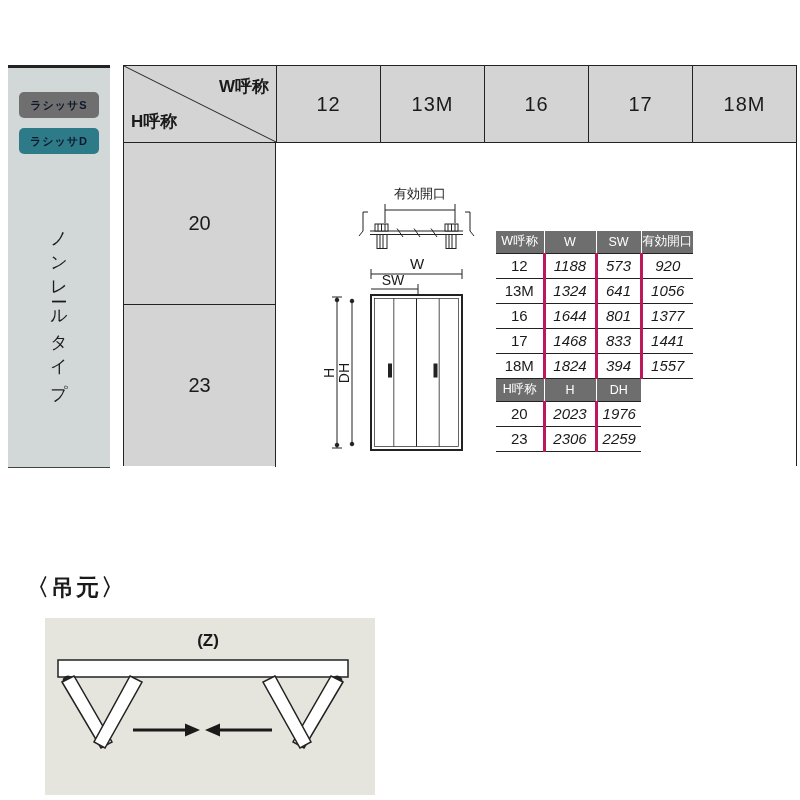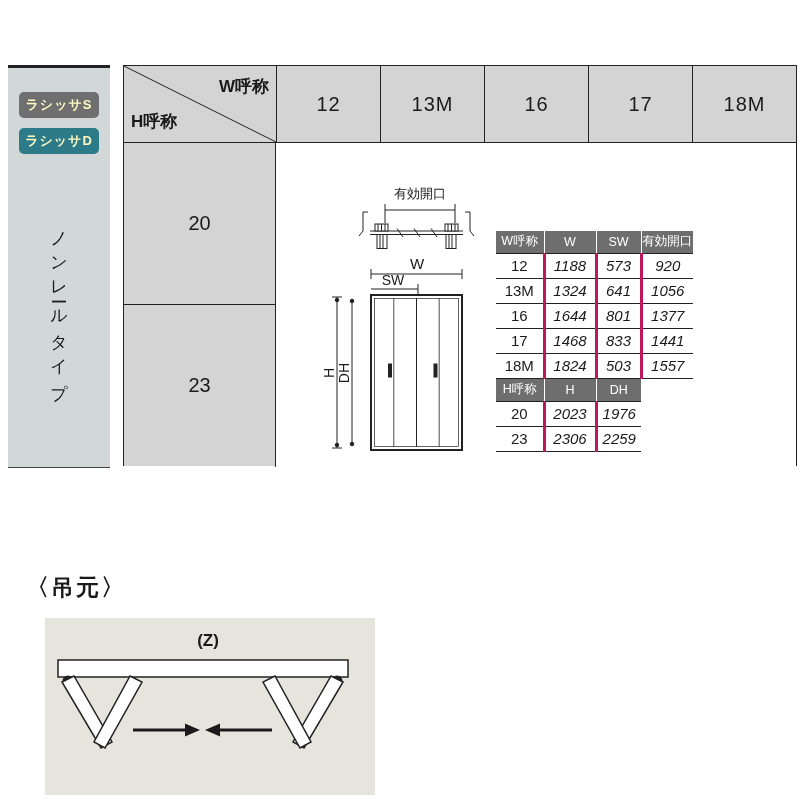--- a/index.html
+++ b/index.html
@@ -4,21 +4,21 @@
 <style>
   * { margin:0; padding:0; box-sizing:border-box; }
   html,body { width:800px; height:800px; background:#fff;
     font-family:"Liberation Sans","DejaVu Sans",sans-serif; color:#1a1a1a; }
   .abs { position:absolute; }
 
   
   .sidebar { left:8px; top:65px; width:102px; height:403px;
     background:#d2d8d8; border-top:3px solid #222; border-bottom:1px solid #444; }
   .badge { position:absolute; left:11px; width:80px; height:26px; border-radius:5px;
-    color:#fef9c3; font-size:13px; font-weight:bold; display:flex;
+    color:#0f172a; font-size:11px; font-weight:bold; display:flex;
     align-items:center; justify-content:center; letter-spacing:1px; }
   .badge-s { top:24px; background:#6f6f6f; }
   .badge-d { top:60px; background:#2d7b89; }
   .v-label { position:absolute; left:0; top:100px; width:100%; height:280px;
     writing-mode:vertical-rl; text-orientation:mixed; font-size:17px;
     letter-spacing:5px; display:flex; align-items:center; justify-content:center; }
 
   
   .spec { left:123px; top:65px; width:674px; height:401px; border:1px solid #222; }
   .spec-head { display:flex; height:77px; border-bottom:1px solid #222; }
@@ -190,21 +190,21 @@
           </tr>
           <tr>
             <td>17</td>
               <td>1468</td>
               <td>833</td>
               <td>1441</td>
           </tr>
           <tr>
             <td>18M</td>
               <td>1824</td>
-              <td>503</td>
+              <td>394</td>
               <td>1557</td>
           </tr>
         </tbody>
       </table>
 
       
       <table class="dim-table htbl">
         <thead>
             <tr>
           <th class="cw1">H呼称</th>

